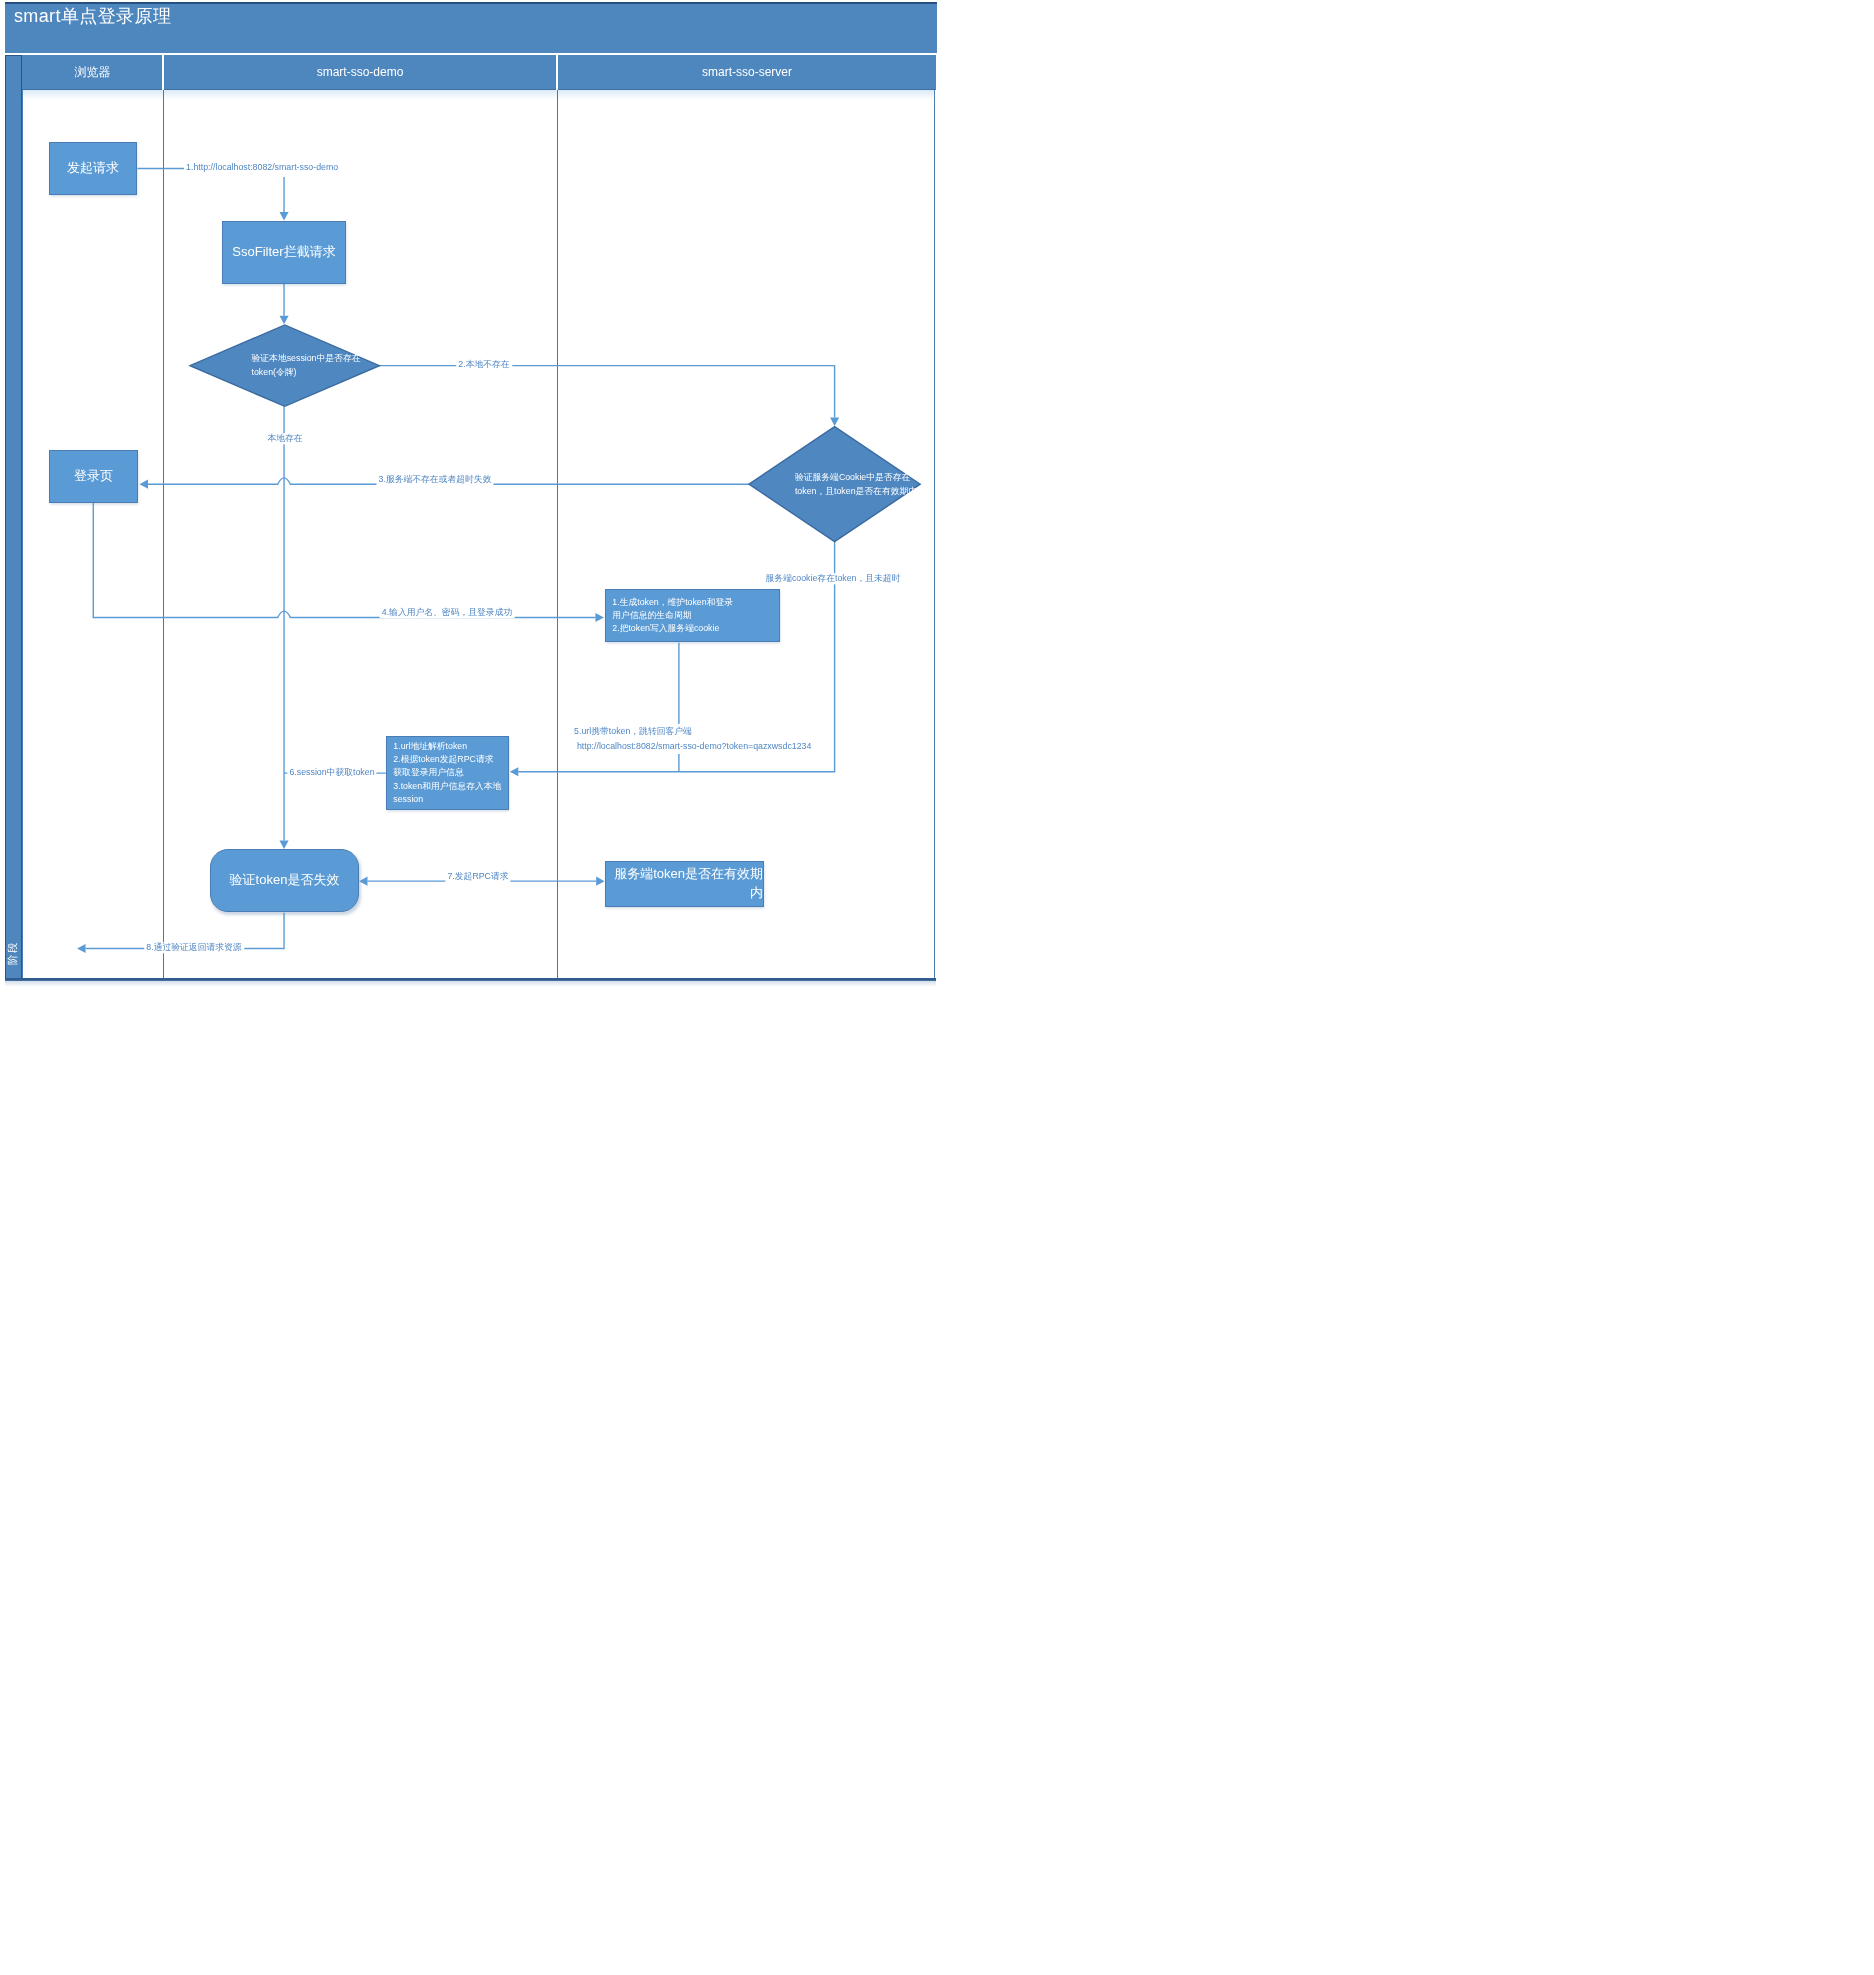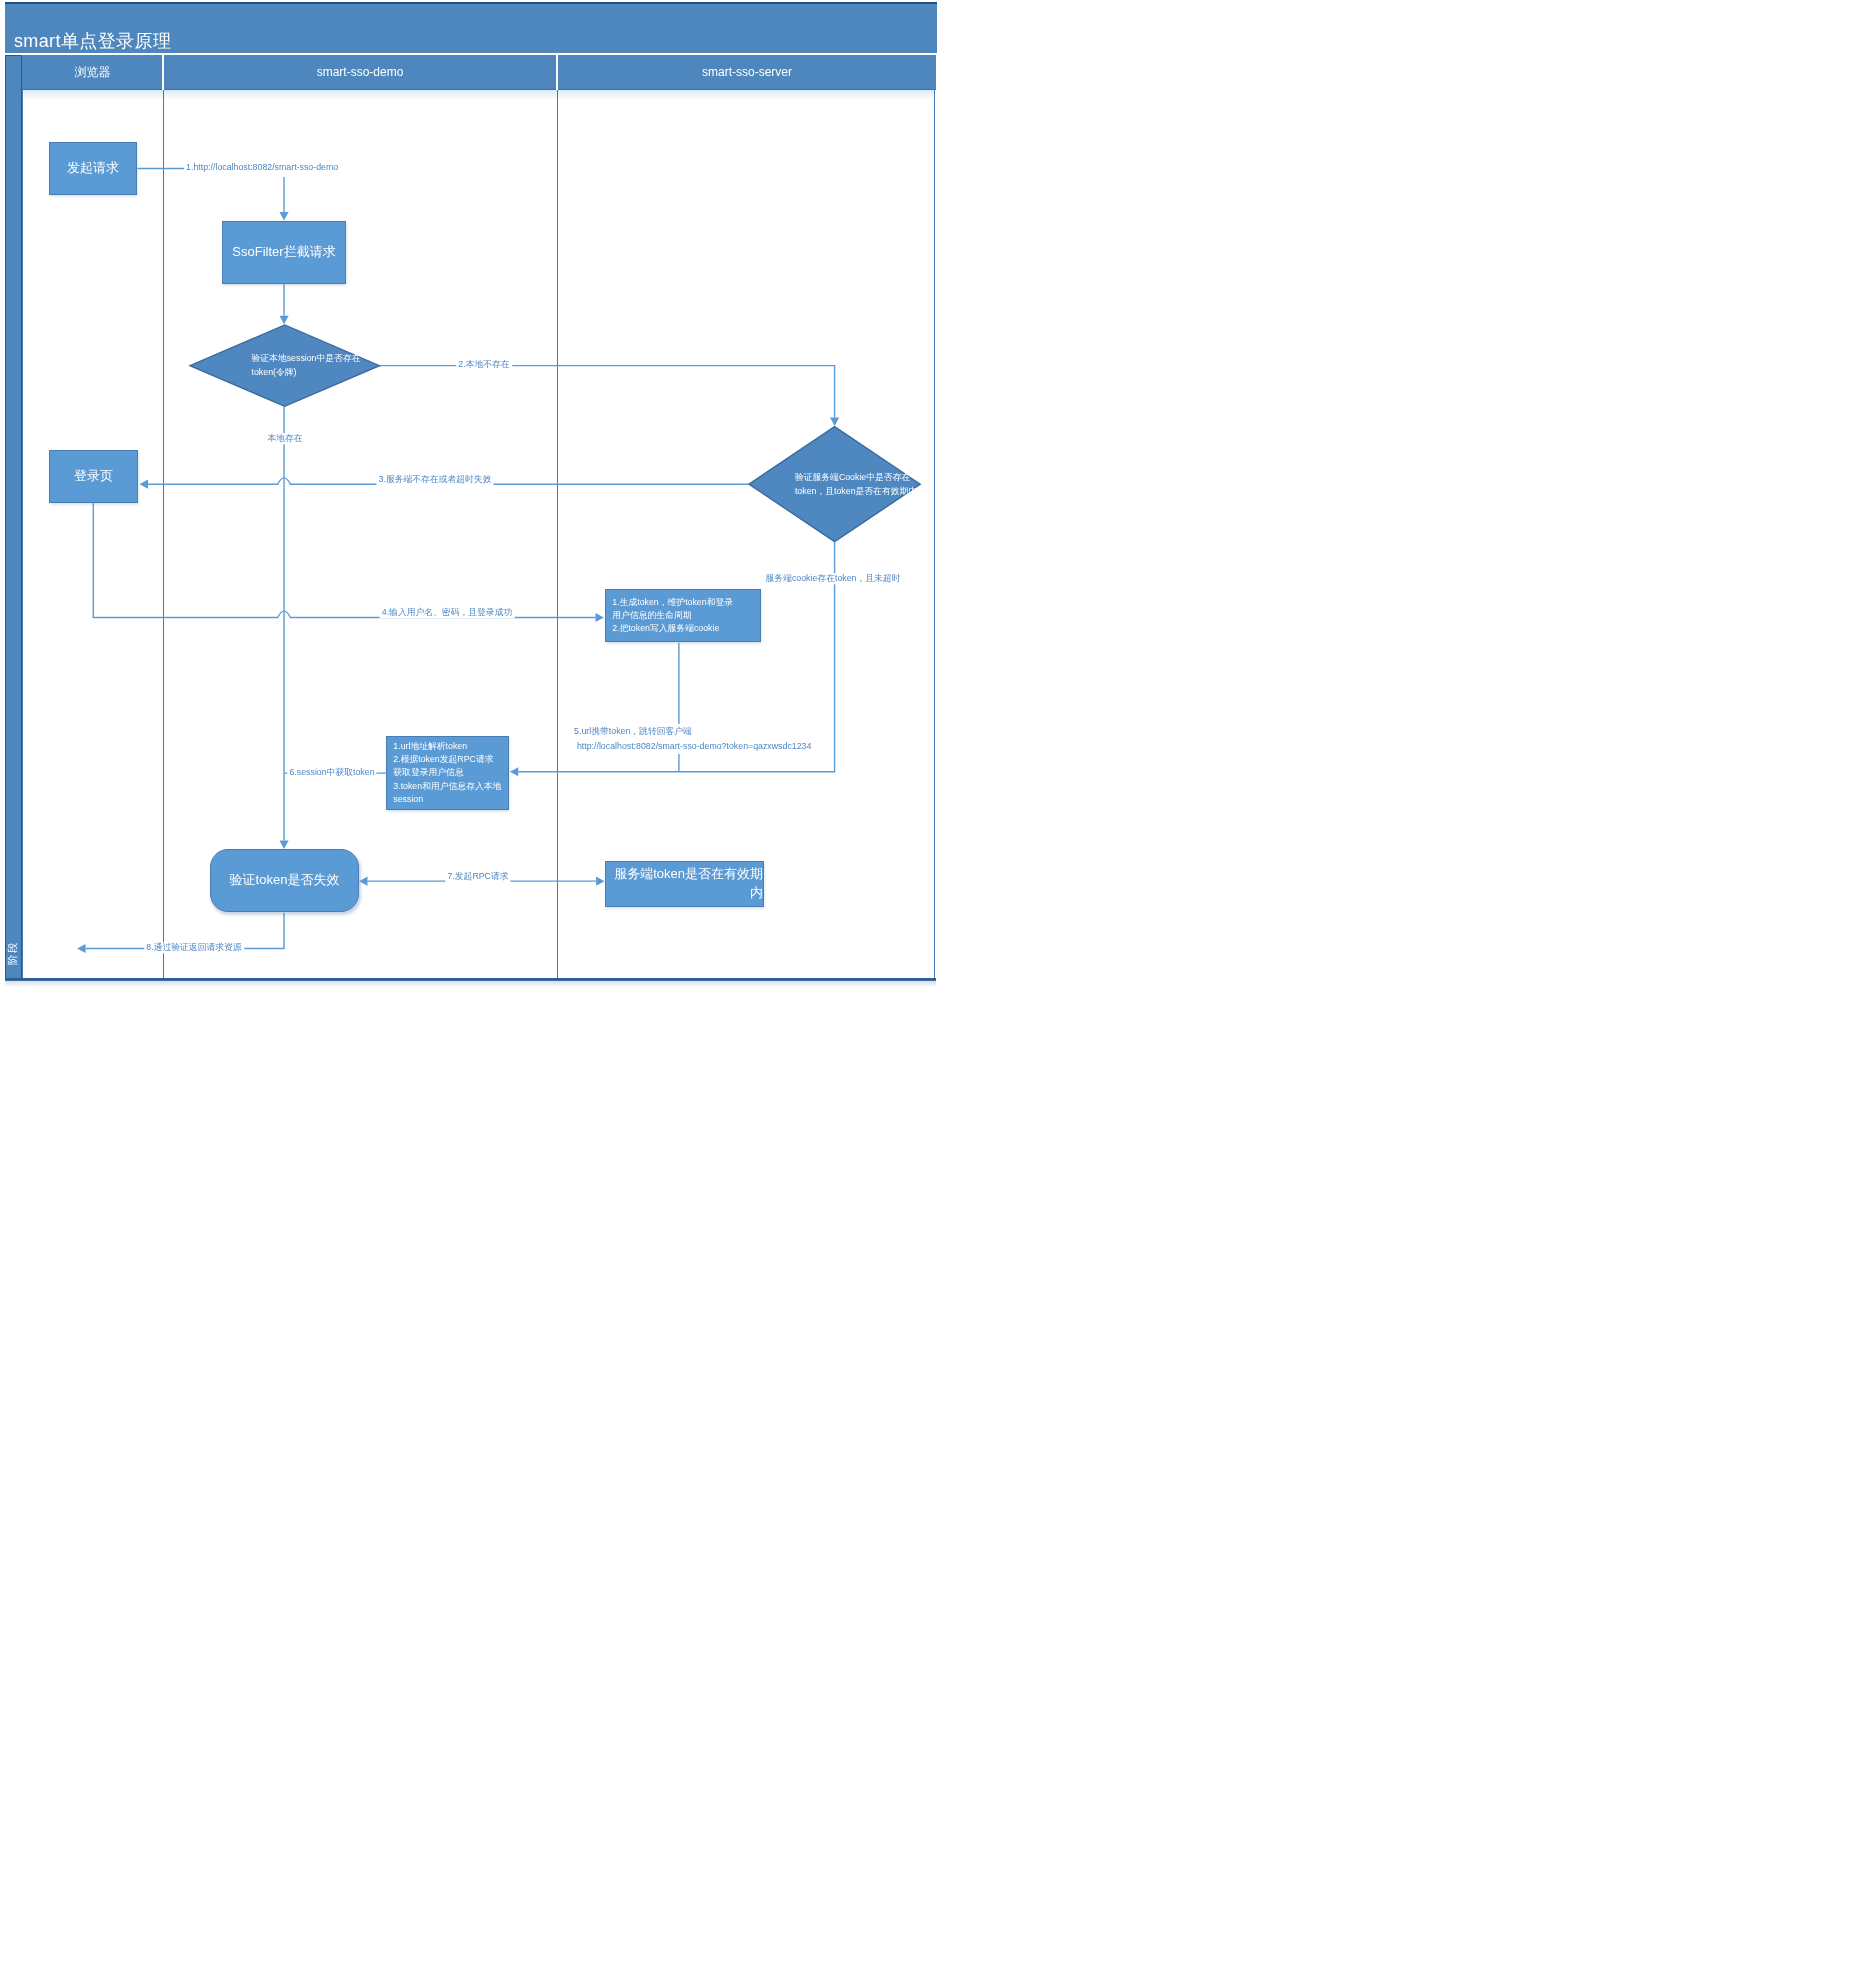--- a/index.html
+++ b/index.html
@@ -1,20 +1,20 @@
 <!DOCTYPE html>
 <html style="font-size:11.2px"><head>
 <meta charset="utf-8">
 <style>
   html,body{margin:0;padding:0;background:#fff;}
   .page{position:relative;width:937px;height:988px;background:#fff;overflow:hidden;
         font-family:"Liberation Sans","DejaVu Sans",sans-serif;}
   
   .title-bar{position:absolute;left:4.9px;top:2.1px;width:1004px;height:51px;background:#4e87be;
-             border-top:2.8px solid #26507f;box-sizing:border-box;display:flex;align-items:flex-end;}
+             border-top:2.8px solid #26507f;box-sizing:border-box;display:flex;align-items:flex-start;}
   .title-bar span{color:#fff;font-size:18px;padding-left:9px;letter-spacing:0.4px;}
   .header-cell{position:absolute;top:55px;height:35px;background:#4e87be;color:#fff;
                display:flex;align-items:center;justify-content:center;font-size:12px;
                border-bottom:1.4px solid #3f6fa5;box-sizing:border-box;}
   .phase-strip{position:absolute;left:4.9px;top:55px;width:17px;height:924px;background:#4e87be;
                border:1.4px solid #2c5784;box-sizing:border-box;}
   .phase-text{position:absolute;left:50%;bottom:18px;transform:translateX(-50%) rotate(-90deg);
               color:#fff;font-size:10.5px;white-space:nowrap;letter-spacing:1.4px;}
   .content{position:absolute;left:22.4px;top:90px;width:913px;height:889px;background:#fff;
            border-left:1.1px solid #4a7db5;border-right:1.1px solid #4a7db5;box-sizing:border-box;}
@@ -113,21 +113,21 @@
     <span style="display:block">token(令牌)</span>
   </div>
 
   <div class="node" style="left:49px;top:450px;width:89px;height:53px;">登录页</div>
 
   <div class="diamond-text" style="left:835px;top:484px;">
     <span style="display:block">验证服务端Cookie中是否存在</span>
     <span style="display:block">token，且token是否在有效期内</span>
   </div>
 
-  <div class="node multiline" style="left:605px;top:589px;width:156px;height:53px;">
+  <div class="node multiline" style="left:605px;top:589px;width:175px;height:53px;">
     <div>1.生成token，维护token和登录</div>
     <div>用户信息的生命周期</div>
     <div>2.把token写入服务端cookie</div>
   </div>
 
   <div class="node multiline" style="left:386px;top:736px;width:123px;height:74px;line-height:1.5;">
     <div>1.url地址解析token</div>
     <div>2.根据token发起RPC请求获取登录用户信息</div>
     <div>3.token和用户信息存入本地session</div>
   </div>

